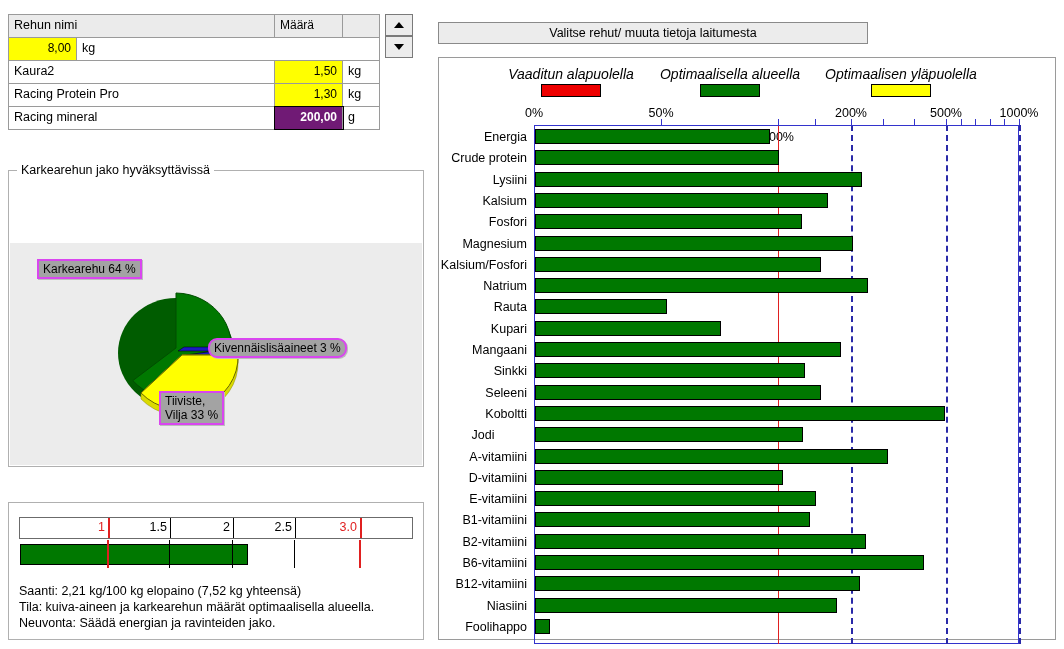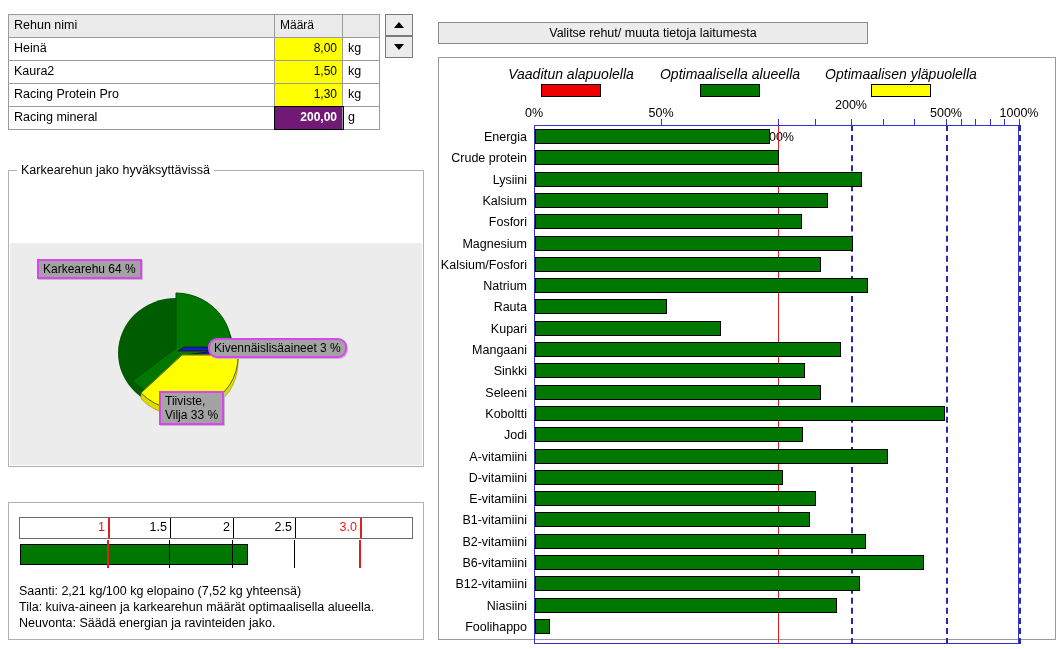--- a/index.html
+++ b/index.html
@@ -70,21 +70,20 @@
 </head>
 <body>
 
 <div class="abs" id="feed-table">
   <div class="row hdr">
     <div class="c-name">Rehun nimi</div>
     <div class="c-amt">Määrä</div>
     <div class="c-unit"></div>
   </div>
   <div class="row">
-    <div class="c-name">Heinä</div>
     <div class="c-amt amt-yellow">8,00</div>
     <div class="c-unit">kg</div>
   </div>
   <div class="row">
     <div class="c-name">Kaura2</div>
     <div class="c-amt amt-yellow">1,50</div>
     <div class="c-unit">kg</div>
   </div>
   <div class="row">
     <div class="c-name">Racing Protein Pro</div>
@@ -177,21 +176,21 @@
   </div>
   <div class="legend-item" style="left:382px;top:8px;width:160px;">
     <div class="lbl">Optimaalisen yläpuolella</div>
     <div class="swatch" style="background:#ffff00;"></div>
   </div>
 
   <div id="axis-labels">
       <div class="axis-lbl" style="left: 95px; top: 48px;">0%</div>
       <div class="axis-lbl" style="left: 222px; top: 48px;">50%</div>
       <div class="axis-lbl" style="left: 339px; top: 48px; margin-top: 24px;">100%</div>
-      <div class="axis-lbl" style="left: 412px; top: 40px; text-align: right;">200%</div>
+      <div class="axis-lbl" style="left: 412px; top: 48px; text-align: right;">200%</div>
       <div class="axis-lbl" style="left: 507px; top: 48px;">500%</div>
       <div class="axis-lbl" style="left: 580px; top: 48px;">1000%</div>
     </div>
   <div id="plot">
       <div id="plot-frame" style="left: 95px; top: 67px; width: 485px; height: 519.2px;"></div>
       <div class="tick" style="left: 222px; top: 61px; height: 6px;"></div>
       <div class="tick" style="left: 339px; top: 61px; height: 6px;"></div>
       <div class="tick" style="left: 375.5px; top: 61px; height: 6px;"></div>
       <div class="tick" style="left: 412px; top: 61px; height: 6px;"></div>
       <div class="tick" style="left: 443.667px; top: 61px; height: 6px;"></div>
@@ -227,21 +226,21 @@
       <div class="cat-lbl" style="left: 0px; top: 263.7px; width: 88px;">Kupari</div>
       <div class="nbar" title="Kupari 75%" style="left: 96px; top: 262.7px; width: 185.5px; height: 15px; background: rgb(0, 120, 0);"></div>
       <div class="cat-lbl" style="left: 0px; top: 285px; width: 88px;">Mangaani</div>
       <div class="nbar" title="Mangaani 185%" style="left: 96px; top: 284px; width: 306.05px; height: 15px; background: rgb(0, 120, 0);"></div>
       <div class="cat-lbl" style="left: 0px; top: 306.3px; width: 88px;">Sinkki</div>
       <div class="nbar" title="Sinkki 136%" style="left: 96px; top: 305.3px; width: 270.28px; height: 15px; background: rgb(0, 120, 0);"></div>
       <div class="cat-lbl" style="left: 0px; top: 327.6px; width: 88px;">Seleeni</div>
       <div class="nbar" title="Seleeni 158%" style="left: 96px; top: 326.6px; width: 286.34px; height: 15px; background: rgb(0, 120, 0);"></div>
       <div class="cat-lbl" style="left: 0px; top: 348.9px; width: 88px;">Koboltti</div>
       <div class="nbar" title="Koboltti 495%" style="left: 96px; top: 347.9px; width: 410.417px; height: 15px; background: rgb(0, 120, 0);"></div>
-      <div class="cat-lbl" style="left: 0px; top: 370.2px; width: 88px;">Jodi</div>
+      <div class="cat-lbl" style="left: 0px; top: 370.2px; width: 88px; text-align: center;">Jodi</div>
       <div class="nbar" title="Jodi 133%" style="left: 96px; top: 369.2px; width: 268.09px; height: 15px; background: rgb(0, 120, 0);"></div>
       <div class="cat-lbl" style="left: 0px; top: 391.5px; width: 88px;">A-vitamiini</div>
       <div class="nbar" title="A-vitamiini 314%" style="left: 96px; top: 390.5px; width: 353.1px; height: 15px; background: rgb(0, 120, 0);"></div>
       <div class="cat-lbl" style="left: 0px; top: 412.8px; width: 88px;">D-vitamiini</div>
       <div class="nbar" title="D-vitamiini 105%" style="left: 96px; top: 411.8px; width: 247.65px; height: 15px; background: rgb(0, 120, 0);"></div>
       <div class="cat-lbl" style="left: 0px; top: 434.1px; width: 88px;">E-vitamiini</div>
       <div class="nbar" title="E-vitamiini 150%" style="left: 96px; top: 433.1px; width: 280.5px; height: 15px; background: rgb(0, 120, 0);"></div>
       <div class="cat-lbl" style="left: 0px; top: 455.4px; width: 88px;">B1-vitamiini</div>
       <div class="nbar" title="B1-vitamiini 142%" style="left: 96px; top: 454.4px; width: 274.66px; height: 15px; background: rgb(0, 120, 0);"></div>
       <div class="cat-lbl" style="left: 0px; top: 476.7px; width: 88px;">B2-vitamiini</div>

